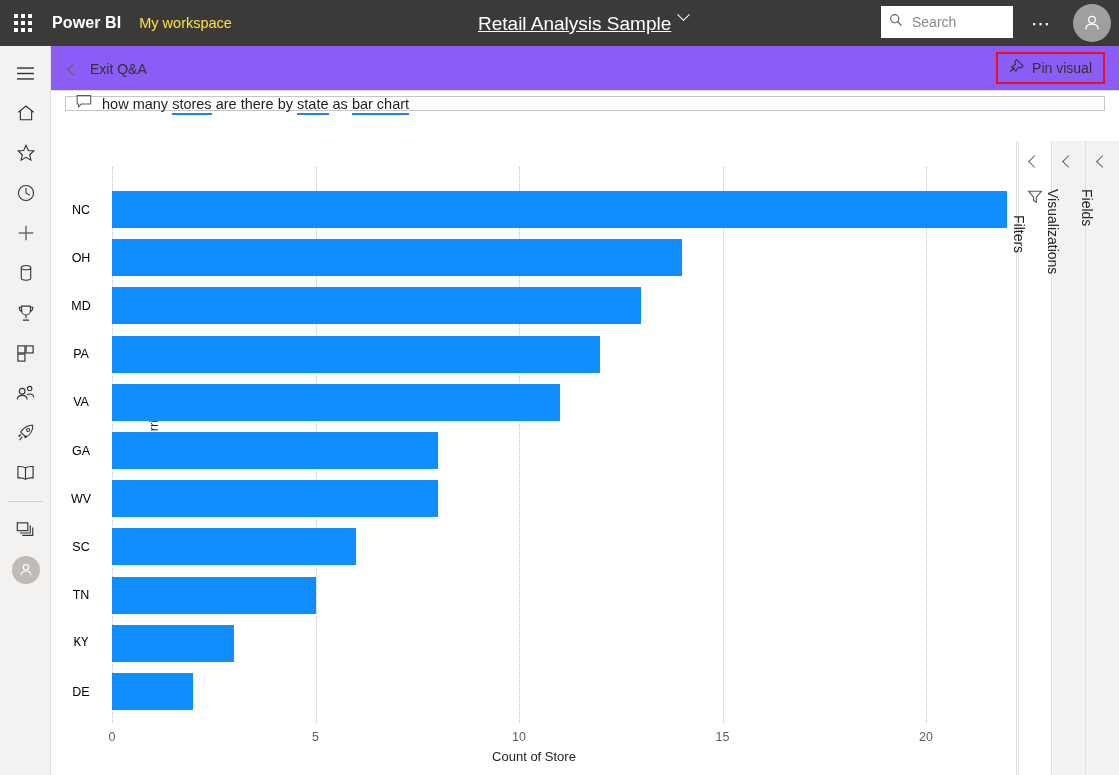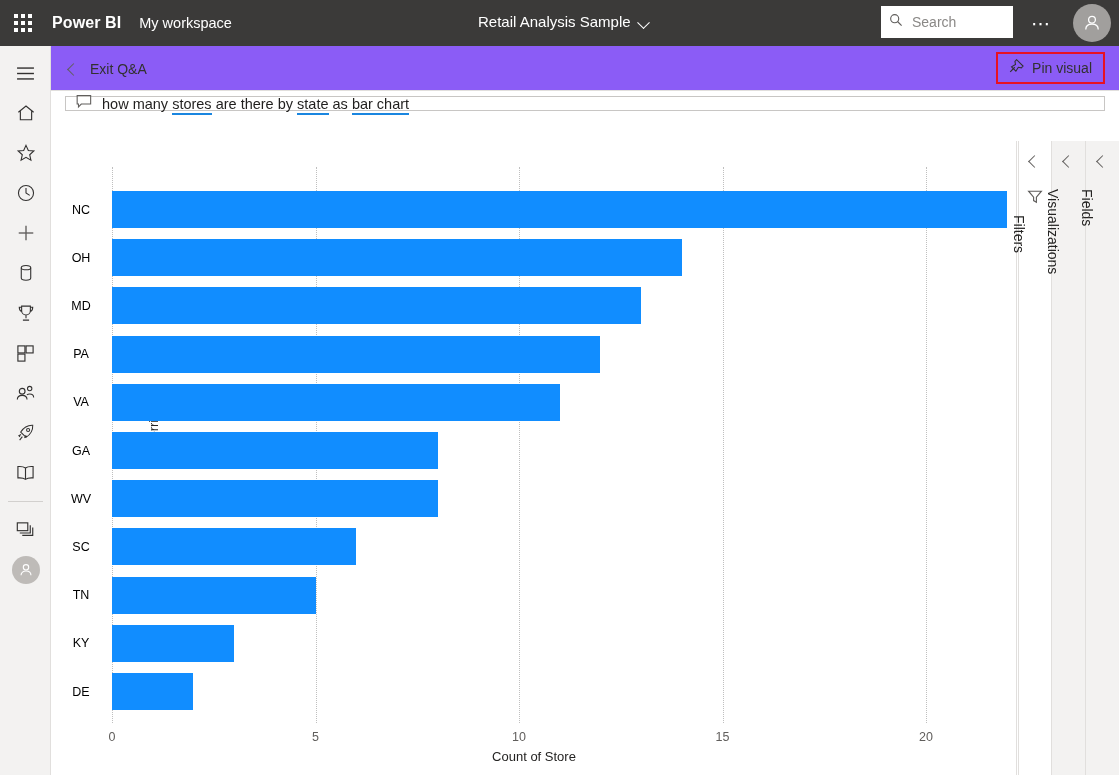--- a/index.html
+++ b/index.html
@@ -27,27 +27,27 @@
   .waffle-grid {
     display: grid; grid-template-columns: repeat(3, 4px);
     grid-template-rows: repeat(3, 4px); gap: 3px;
   }
   .waffle-grid i { display: block; width: 4px; height: 4px; background: #ffffff; }
   .brand {
     color: #ffffff; font-size: 16px; font-weight: bold;
     margin-left: 6px; letter-spacing: .1px; white-space: nowrap;
   }
   .workspace {
-    color: #ffffff; font-size: 14.5px; margin-left: 18px; white-space: nowrap;
+    color: #fde047; font-size: 14.5px; margin-left: 18px; white-space: nowrap;
     cursor: pointer;
   }
   .report-title {
     position: absolute; left: 478px; top: 13px;
-    color: #ffffff; font-size: 15px; white-space: nowrap;
-    display: flex; align-items: flex-end; gap: 8px; cursor: pointer;
+    color: #ffffff; font-size: 19px; white-space: nowrap;
+    display: flex; align-items: flex-start; gap: 8px; cursor: pointer; text-decoration: underline;
   }
   .chev-dn {
     display: inline-block; width: 9px; height: 9px;
     border-right: 1.6px solid #ffffff; border-bottom: 1.6px solid #ffffff;
     transform: rotate(45deg) translate(-2px,-2px);
   }
   .search-box {
     position: absolute; left: 881px; top: 6px;
     width: 132px; height: 32px; background: #ffffff;
     display: flex; align-items: center; padding: 0 8px;
@@ -374,21 +374,21 @@
         <div class="ylabel" style="left: 7px; top: 254.3px;">VA</div>
         <div class="bar" title="VA: 11" style="left: 61px; top: 242.8px; width: 447.7px; background: rgb(17, 141, 255);"></div>
         <div class="ylabel" style="left: 7px; top: 302.5px;">GA</div>
         <div class="bar" title="GA: 8" style="left: 61px; top: 291px; width: 325.6px; background: rgb(17, 141, 255);"></div>
         <div class="ylabel" style="left: 7px; top: 350.7px;">WV</div>
         <div class="bar" title="WV: 8" style="left: 61px; top: 339.2px; width: 325.6px; background: rgb(17, 141, 255);"></div>
         <div class="ylabel" style="left: 7px; top: 398.9px;">SC</div>
         <div class="bar" title="SC: 6" style="left: 61px; top: 387.4px; width: 244.2px; background: rgb(17, 141, 255);"></div>
         <div class="ylabel" style="left: 7px; top: 447.1px;">TN</div>
         <div class="bar" title="TN: 5" style="left: 61px; top: 435.6px; width: 203.5px; background: rgb(17, 141, 255);"></div>
-        <div class="ylabel" style="left: 7px; top: 495.3px;">KY</div>
+        <div class="ylabel" style="left: 7px; top: 495.3px; font-family: Liberation Mono, monospace;">KY</div>
         <div class="bar" title="KY: 3" style="left: 61px; top: 483.8px; width: 122.1px; background: rgb(17, 141, 255);"></div>
         <div class="ylabel" style="left: 7px; top: 543.5px;">DE</div>
         <div class="bar" title="DE: 2" style="left: 61px; top: 532px; width: 81.4px; background: rgb(17, 141, 255);"></div>
       </div>
   </div>
 
   <div class="pane" id="pane-0" style="left:1018px; width:33px;">
     <span class="pane-chev"></span>
     <span class="pane-icon">
       <svg width="16" height="16" viewBox="0 0 16 16">

